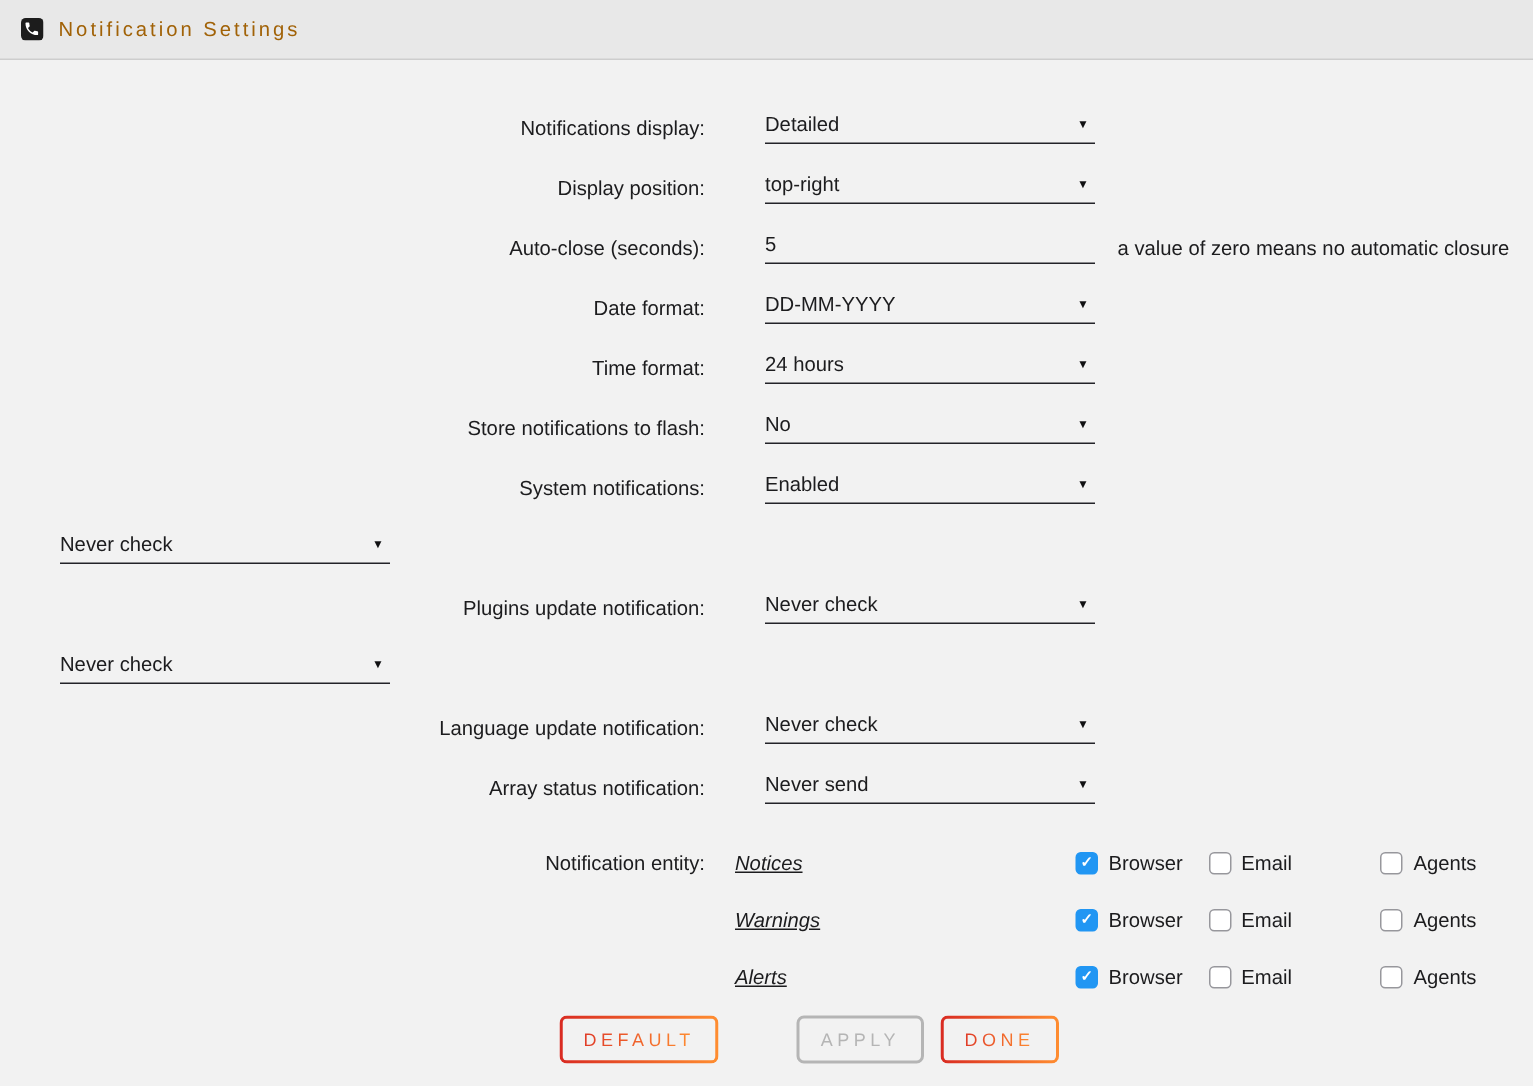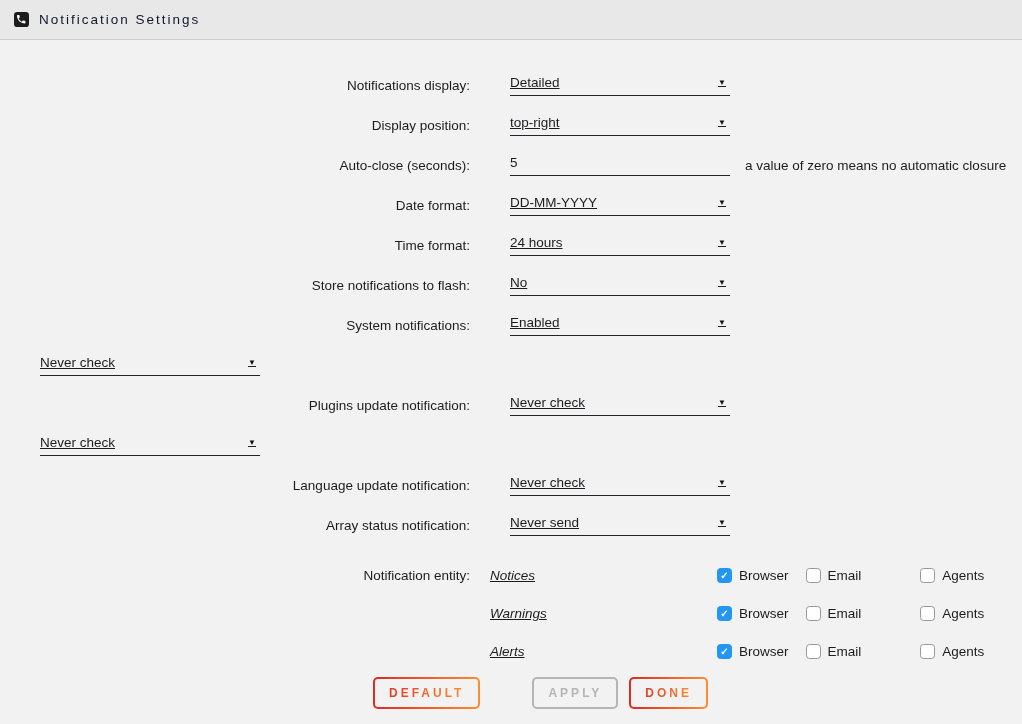--- a/index.html
+++ b/index.html
@@ -12,25 +12,25 @@
     color: #1c1c1e;
     overflow: hidden;
   }
   .header {
     height: 40px;
     background: #e8e8e8;
     border-bottom: 1px solid #cdcdcd;
     display: flex; align-items: center;
     padding: 0 14px; gap: 10px;
   }
-  .header .title { letter-spacing: 2px; font-size: 13.5px; color: #0f172a; }
+  .header .title { letter-spacing: 2px; font-size: 13.5px; color: #a16207; }
   .content { padding-top: 25px; }
   .row { display: flex; align-items: center; height: 40px; }
   .label { flex: 0 0 470px; text-align: right; }
-  .control { flex: 0 0 220px; margin-left: 40px; text-decoration: underline; }
+  .control { flex: 0 0 220px; margin-left: 40px; }
   .select {
     display: flex; justify-content: space-between; align-items: center;
     border-bottom: 1px solid #232328;
     padding: 0 2px 5px 0;
     cursor: pointer;
   }
   .arrow { font-size: 8px; color: #101012; margin-right: 2px; }
   input.text {
     width: 220px;
     border: none; border-bottom: 1px solid #232328;
@@ -57,21 +57,21 @@
   .check { display: none; color: #fff; font-size: 10px; font-weight: bold; line-height: 1; }
   .checkbox.checked .check { display: block; }
   .buttons { display: flex; margin-top: 18px; padding-left: 373px; }
   .btn {
     height: 32px;
     border: 2px solid transparent; border-radius: 5px;
     background: linear-gradient(#f2f2f2, #f2f2f2) padding-box,
                 linear-gradient(90deg, #d92b22, #ff8d30) border-box;
     display: flex; align-items: center;
     padding: 0 14px;
-    font-weight: bold; font-size: 12px; letter-spacing: 3px;
+    font-weight: normal; font-size: 12px; letter-spacing: 3px;
     font-family: inherit;
     cursor: pointer;
   }
   .btn .btn-text {
     background: linear-gradient(90deg, #e03c28, #ff8d30);
     -webkit-background-clip: text; background-clip: text;
     -webkit-text-fill-color: transparent;
   }
   .btn.disabled {
     background: none;

